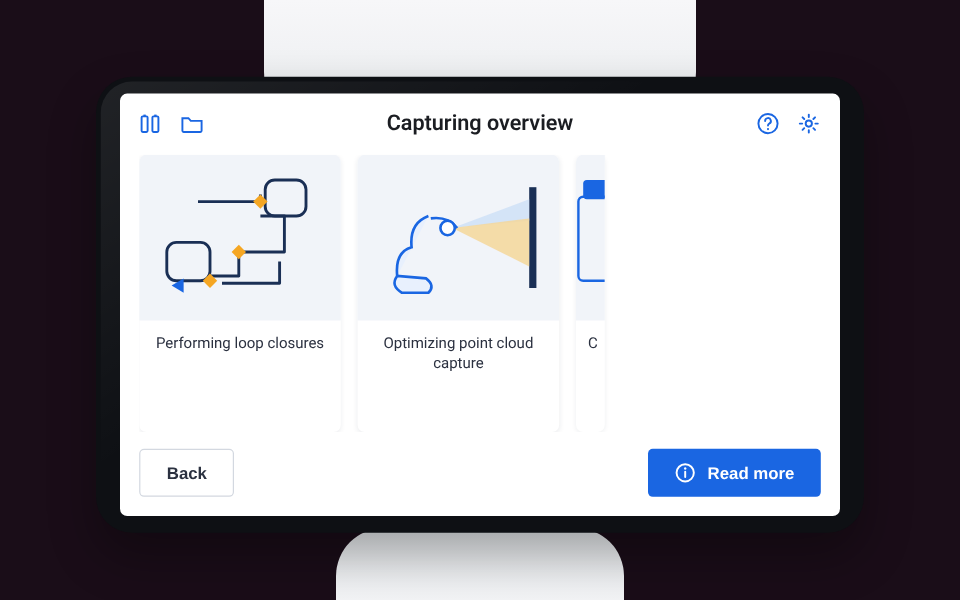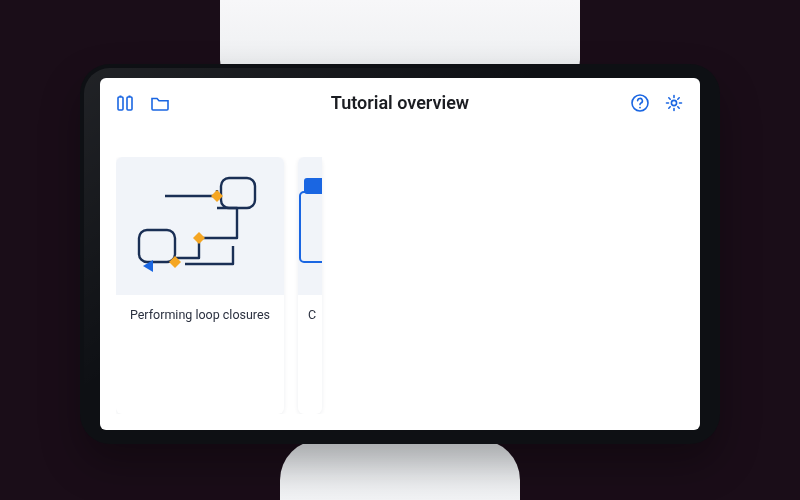--- a/index.html
+++ b/index.html
@@ -74,21 +74,20 @@
   .header-left, .header-right { display: flex; gap: 14px; align-items: center; }
   .title { font-size: 18px; font-weight: 600; color: #1b1d22; }
   .icon-btn { width: 20px; height: 20px; display: flex; align-items: center; justify-content: center; cursor: pointer; color: #1a66e2; }
 
   
   .cards {
     display: flex;
     gap: 14px;
     flex: 1;
     overflow: hidden;
-    margin-top: 28px;
   }
   .card {
     width: 168px;
     flex: 0 0 168px;
     display: flex;
     flex-direction: column;
     background: #fff;
     border-radius: 6px;
     box-shadow: 0 1px 4px rgba(24,40,70,0.08);
     cursor: pointer;
@@ -163,21 +162,21 @@
             <rect x="11" y="3" width="5" height="13" rx="1"></rect>
               <rect x="12.5" y="1.5" width="2" height="1.5" fill="#1a66e2" stroke="none"></rect>
           </svg>
         </span>
         <span class="icon-btn">
           <svg width="20" height="18" viewBox="0 0 20 18" fill="none" stroke="#1a66e2" stroke-width="1.6">
             <path d="M2 4.5 h5 l2 2.2 h9 v8.3 a1 1 0 0 1 -1 1 H3 a1 1 0 0 1 -1 -1 Z"></path>
           </svg>
         </span>
       </div>
-      <div class="title">Tutorial overview</div>
+      <div class="title">Capturing overview</div>
       <div class="header-right">
         <span class="icon-btn">
           <svg width="20" height="20" viewBox="0 0 20 20" fill="none" stroke="#1a66e2" stroke-width="1.6">
             <circle cx="10" cy="10" r="8"></circle>
             <path d="M7.6 7.8 a2.4 2.4 0 1 1 3.4 2.2 c-0.8 0.4 -1 0.9 -1 1.6" stroke-linecap="round"></path>
             <circle cx="10" cy="14.6" r="0.9" fill="#1a66e2" stroke="none"></circle>
           </svg>
         </span>
         <span class="icon-btn">
           <svg width="20" height="20" viewBox="0 0 20 20" fill="none" stroke="#1a66e2" stroke-width="1.6">
@@ -203,29 +202,61 @@
               <path d="M92 24 l6 6 -6 6 -6 -6 z"></path>
               <path d="M74 66 l6 6 -6 6 -6 -6 z"></path>
               <path d="M50 90 l6 6 -6 6 -6 -6 z"></path>
             </g>
             <path d="M18 100 l10 -6 v12 z" fill="#1a66e2"></path>
           </svg>
         </div>
         <div class="card-label">Performing loop closures</div>
       </div>
 
+      <div class="card">
+        <div class="card-thumb">
+          <svg width="150" height="120" viewBox="0 0 150 120">
+            <rect x="134" y="18" width="6" height="84" fill="#1a2f55"></rect>
+            <path d="M70 52 L134 28 L134 46 Z" fill="#cfe0f7" opacity="0.85"></path>
+            <path d="M70 52 L134 44 L134 84 Z" fill="#f5d79a" opacity="0.85"></path>
+
+            <g stroke="#1a66e2" stroke-width="2.2" fill="#e8f0fd">
+              <path d="M52 44 q14 -2 22 8" fill="none"></path>
+              <path d="M50 42 q-16 6 -14 26 q-14 4 -12 24"></path>
+              <path d="M24 92 q-6 8 4 14 h22 q6 -6 -2 -12 z"></path>
+              <circle cx="66" cy="52" r="6" fill="#fff"></circle>
+            </g>
+          </svg>
+        </div>
+        <div class="card-label">Optimizing point cloud capture</div>
+      </div>
 
 
       <div class="card card-peek">
         <div class="card-thumb">
           <svg width="24" height="120" viewBox="0 0 24 120">
             <rect x="2" y="26" width="40" height="70" rx="4" fill="none" stroke="#1a66e2" stroke-width="2"></rect>
             <rect x="6" y="12" width="30" height="16" rx="3" fill="#1a66e2"></rect>
           </svg>
         </div>
         <div class="card-label">C</div>
       </div>
 
     </div>
 
+    <div class="footer">
+      <button class="btn btn-outline">
+        <span>Back</span>
+      </button>
+      <button class="btn btn-primary">
+        <span>
+          <svg viewBox="0 0 20 20" fill="none" stroke="#fff" stroke-width="1.8">
+            <circle cx="10" cy="10" r="8"></circle>
+            <line x1="10" y1="9" x2="10" y2="14" stroke-linecap="round"></line>
+            <circle cx="10" cy="6" r="1.1" fill="#fff" stroke="none"></circle>
+          </svg>
+        </span>
+        <span>Read more</span>
+      </button>
+    </div>
 
   </div>
 </div>
 
 </body></html>

